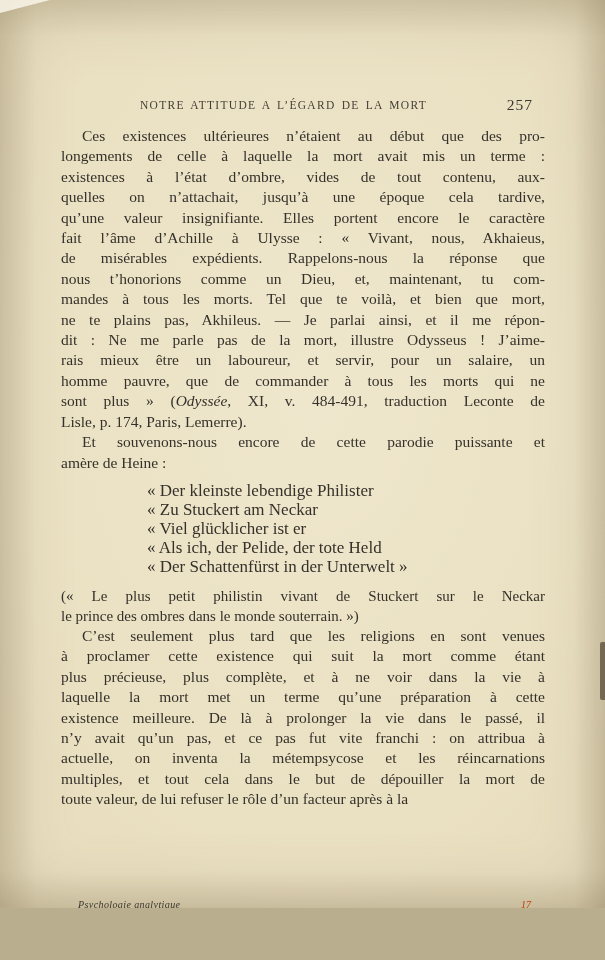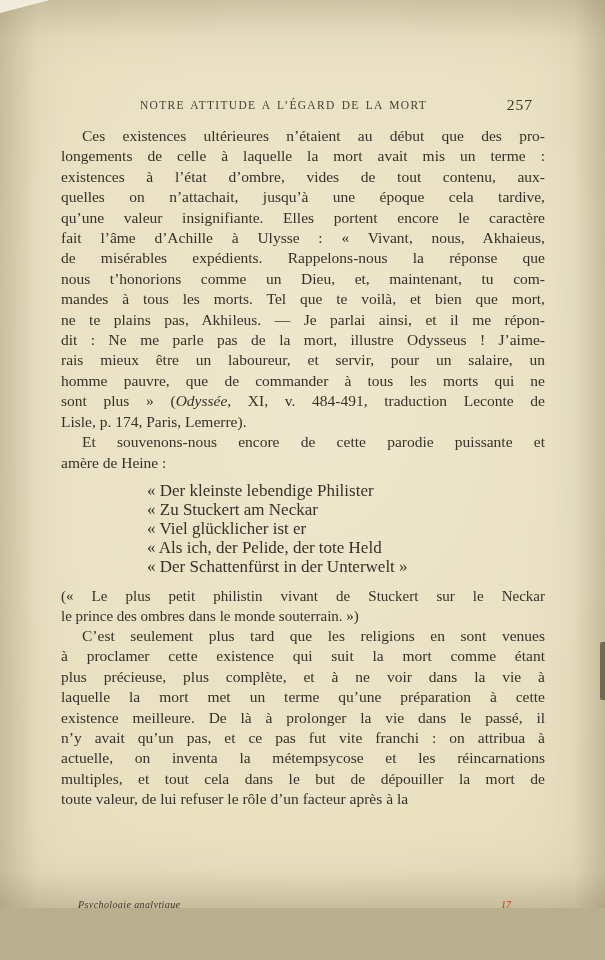--- a/index.html
+++ b/index.html
@@ -65,21 +65,21 @@
   .paragraph.small { font-size: 15px; line-height: 20px; }
   .verse { margin: 8px 0 10px 86px; font-size: 17px; line-height: 19px; }
   .verse .line { text-align: left; text-align-last: auto; }
   em { font-style: italic; }
   .page-footer {
     position: absolute; top: 899px; left: 62px; right: 62px;
     display: flex; justify-content: space-between; align-items: baseline;
     font-size: 10px;
   }
   .book-title { font-style: italic; margin-left: 16px; letter-spacing: 0.4px; color: #3b362d; }
-  .signature { font-style: italic; margin-right: 32px; color: #c2410c; }
+  .signature { font-style: italic; margin-right: 12px; color: #c2410c; }
 </style>
 </head>
 <body>
 
 <div class="page">
   <div class="vignette"></div>
   <div class="corner-tear"></div>
   <div class="edge-mark"></div>
 
   <div class="running-header">

